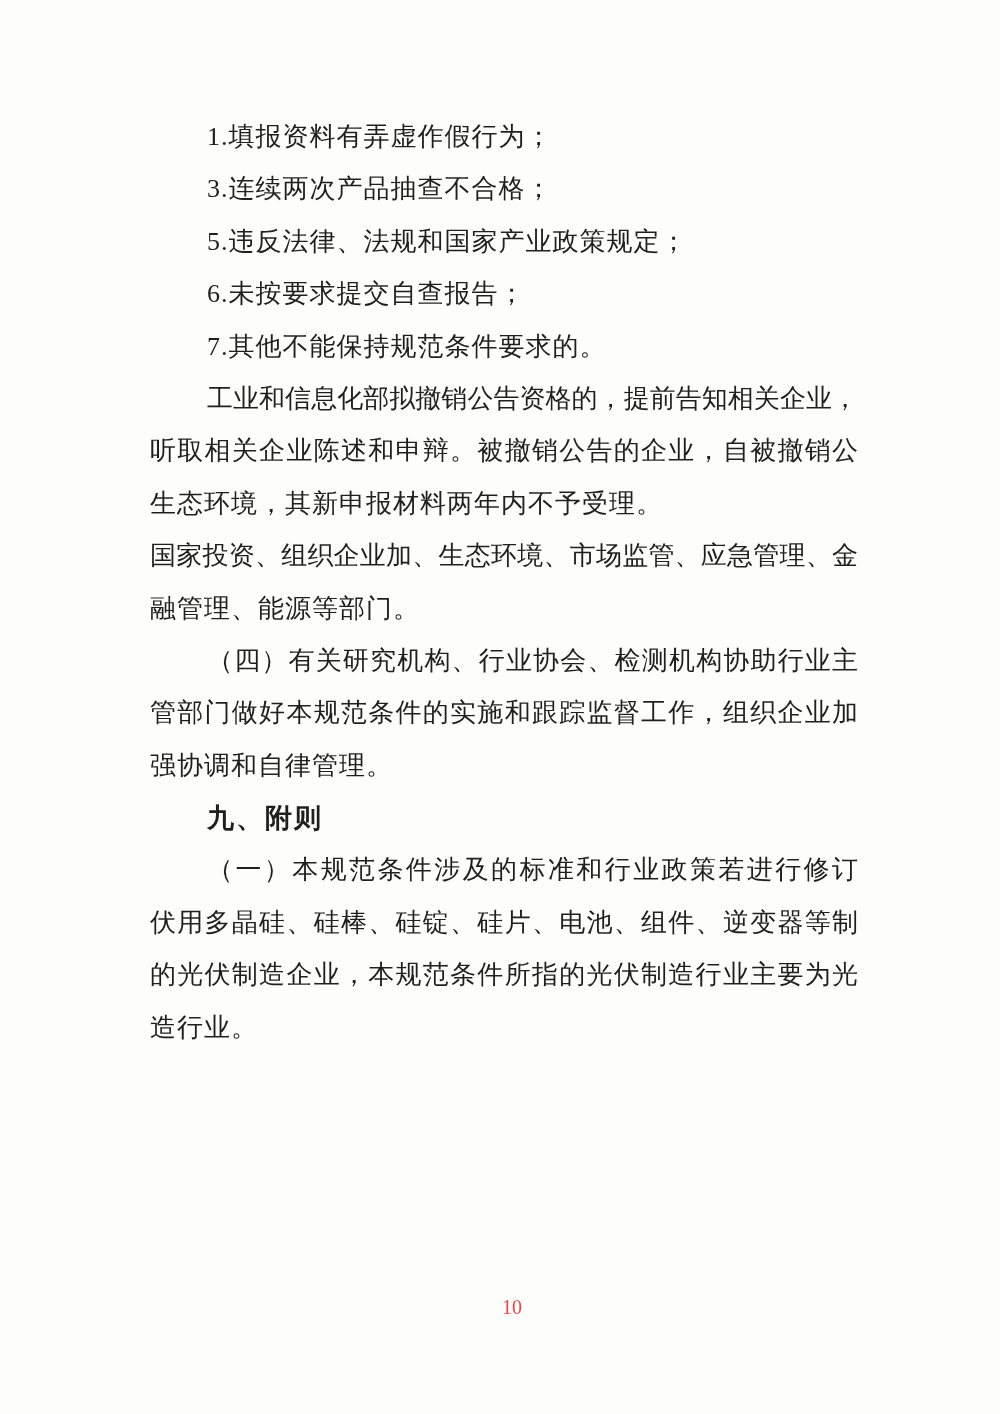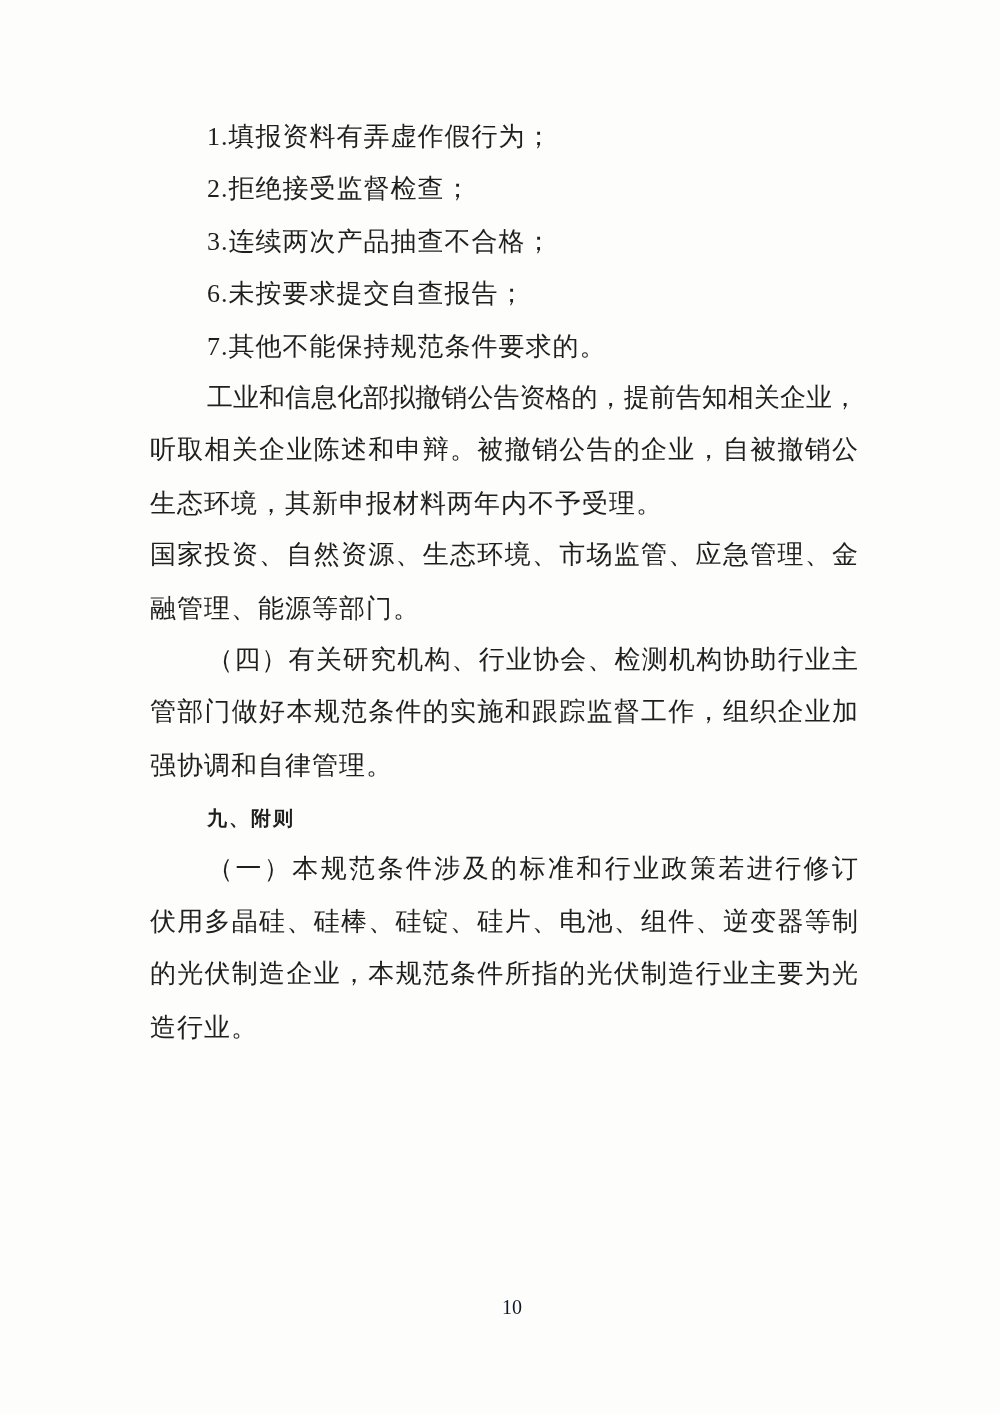--- a/index.html
+++ b/index.html
@@ -30,58 +30,57 @@
     line-height: 52.4px;
     white-space: nowrap;
     text-align: left;
     letter-spacing: 1px;
   }
   .line.justify {
     white-space: normal;
     text-align: justify;
     text-align-last: justify;
     letter-spacing: 0;
-    font-family: Liberation Mono, monospace;
   }
   .line.indent {
     text-indent: 57px;
   }
   .line.heading {
     font-family: "Liberation Sans", "DejaVu Sans", sans-serif;
     font-weight: bold;
-    font-size: 20px;
+    font-size: 27px;
     letter-spacing: 2px;
   }
   .page-number {
     position: absolute;
     top: 1293px;
     left: 412px;
     width: 200px;
     height: 28px;
     line-height: 28px;
     text-align: center;
     font-size: 20px;
-    color: #0f172a;
+    color: #ef4444;
     font-family: "Liberation Serif", "DejaVu Serif", serif;
   }
 </style>
 </head>
 <body>
 
 <div class="page">
   <div class="text-block">
     <div class="line indent">1.填报资料有弄虚作假行为；</div>
-    <div class="line indent">2.拒绝接受监督检查；</div>
     <div class="line indent">3.连续两次产品抽查不合格；</div>
+    <div class="line indent">5.违反法律、法规和国家产业政策规定；</div>
     <div class="line indent">6.未按要求提交自查报告；</div>
     <div class="line indent">7.其他不能保持规范条件要求的。</div>
     <div class="line indent justify">工业和信息化部拟撤销公告资格的，提前告知相关企业，</div>
     <div class="line justify">听取相关企业陈述和申辩。被撤销公告的企业，自被撤销公</div>
     <div class="line">生态环境，其新申报材料两年内不予受理。</div>
-    <div class="line justify">国家投资、自然资源、生态环境、市场监管、应急管理、金</div>
+    <div class="line justify">国家投资、组织企业加、生态环境、市场监管、应急管理、金</div>
     <div class="line">融管理、能源等部门。</div>
     <div class="line indent justify">（四）有关研究机构、行业协会、检测机构协助行业主</div>
     <div class="line justify">管部门做好本规范条件的实施和跟踪监督工作，组织企业加</div>
     <div class="line">强协调和自律管理。</div>
     <div class="line indent heading">九、附则</div>
     <div class="line indent justify">（一）本规范条件涉及的标准和行业政策若进行修订</div>
     <div class="line justify">伏用多晶硅、硅棒、硅锭、硅片、电池、组件、逆变器等制</div>
     <div class="line justify">的光伏制造企业，本规范条件所指的光伏制造行业主要为光</div>
     <div class="line">造行业。</div>
   </div>

